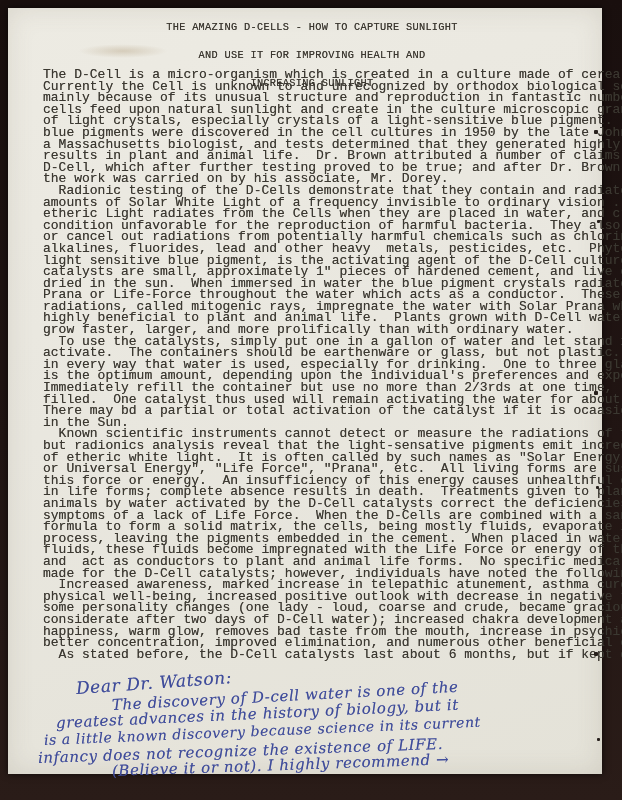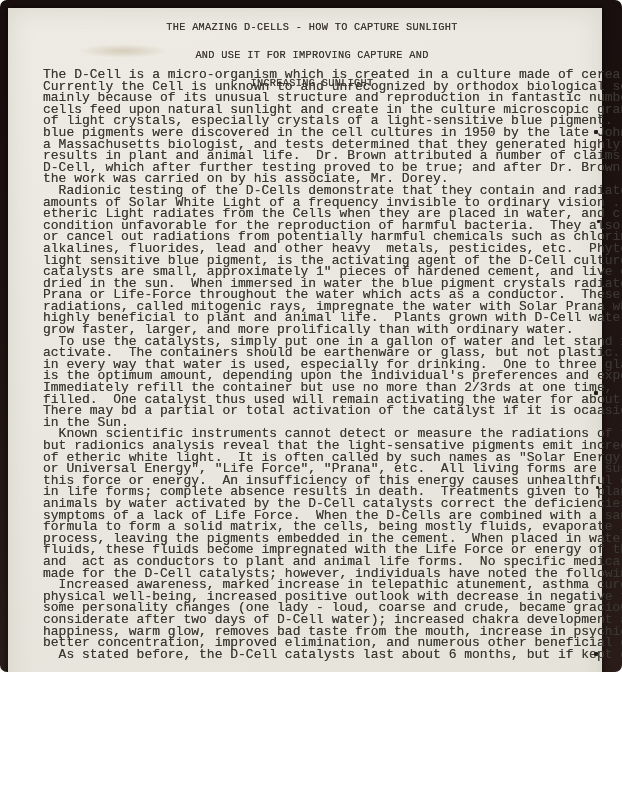--- a/index.html
+++ b/index.html
@@ -1,22 +1,21 @@
 <!DOCTYPE html>
 <html><head>
 <meta charset="utf-8">
 <style>
   html,body { margin:0; padding:0; }
   .scene {
     position:relative;
-    width:622px; height:672px;
+    width:622px; height:800px;
     background: linear-gradient(180deg, #190f0e 0%, #211513 55%, #2a1c18 100%);
     overflow:hidden;
     font-family:"Liberation Mono","DejaVu Sans Mono",monospace;
-    border-radius:7px;
   }
   .paper {
     position:absolute;
     left:8px; top:8px;
     width:594px; height:766px;
     background: linear-gradient(160deg, #edebe3 0%, #e9e7df 45%, #e4e2d8 100%);
     box-shadow: 0 0 7px rgba(0,0,0,.65), inset 0 0 26px rgba(120,105,85,.16);
   }
   .title {
     position:absolute;
@@ -83,21 +82,21 @@
 </style>
 </head>
 <body>
 
 <div class="scene">
   <div class="paper">
 
     <div class="smudge"></div>
 
     <div class="title"><span>THE AMAZING D-CELLS - HOW TO CAPTURE SUNLIGHT</span><br>
-<span>AND USE IT FOR IMPROVING CAPTURE AND</span><br>
+<span>AND USE IT FOR IMPROVING HEALTH AND</span><br>
 <span>INCREASING SUNLIGHT</span></div>
 
     <pre class="body-text">The D-Cell is a micro-organism which is created in a culture made of cereal grains.
 Currently the Cell is unknown to and unrecognized by orthodox biological science,
 mainly because of its unusual structure and reproduction in fantastic numbers.  The
 cells feed upon natural sunlight and create in the culture microscopic granules
 of light crystals, especially crystals of a light-sensitive blue pigment.  The
 blue pigments were discovered in the cell cultures in 1950 by the late John Brown,
 a Massachusetts biologist, and tests determined that they generated highly beneficial
 results in plant and animal life.  Dr. Brown attributed a number of claims to the

